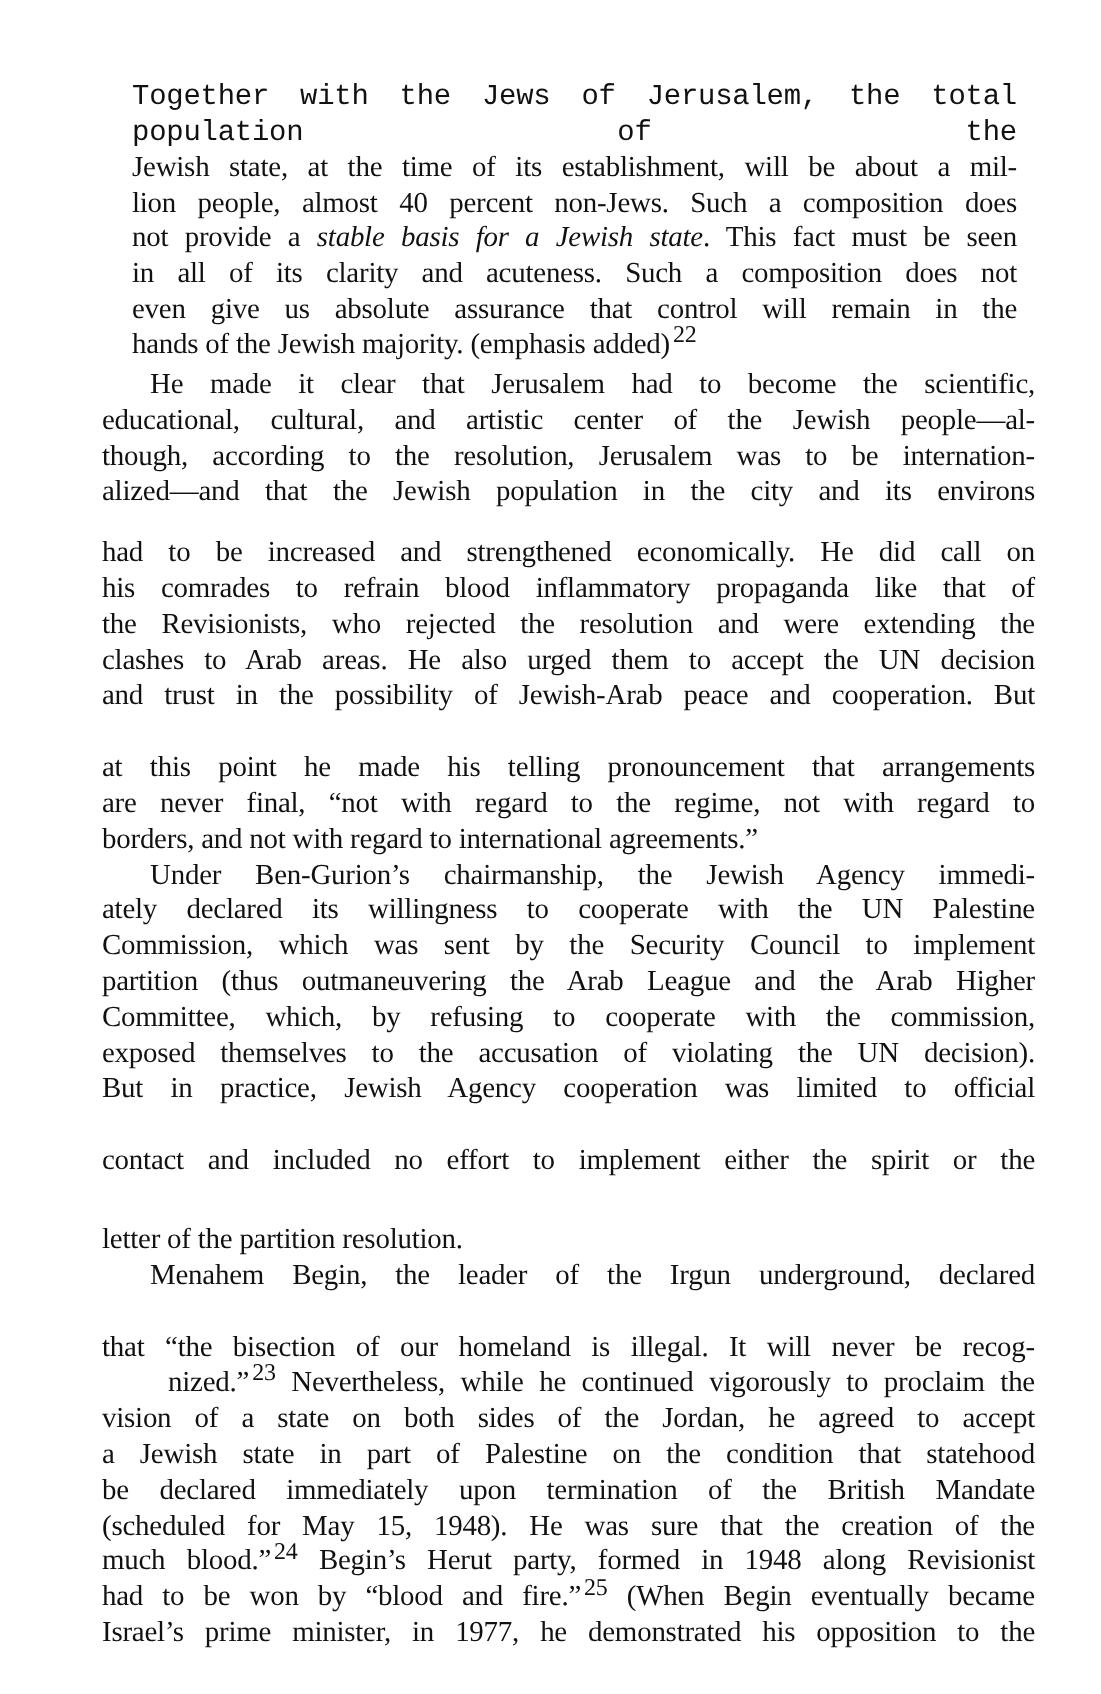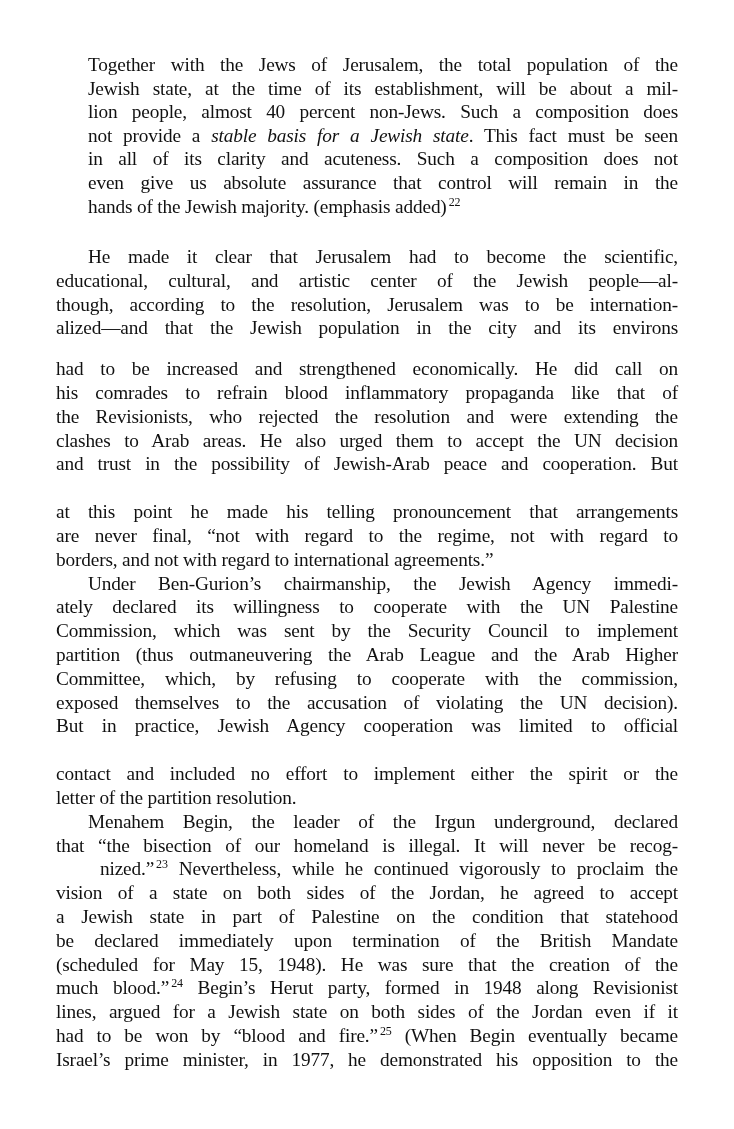--- a/index.html
+++ b/index.html
@@ -9,39 +9,39 @@
     color: #111111;
   }
   .page { position: absolute; left: 56px; top: 0; width: 622px; }
   .blockquote {
     position: absolute; left: 32px; top: 53px; width: 590px;
     font-size: 19.3px; line-height: 23.6px;
     text-align: justify; text-align-last: left;
     letter-spacing: -0.15px;
   }
   .body-text {
-    position: absolute; left: 0; top: 245px; width: 622px;
+    position: absolute; left: 12px; top: 245px; width: 622px;
     font-size: 19.3px; line-height: 23.8px;
     letter-spacing: -0.15px;
   }
   .line { display: block; text-align: justify; text-align-last: justify; white-space: nowrap; }
   .line.last { text-align-last: left; }
   .bq-line { display: block; text-align: justify; text-align-last: justify; white-space: nowrap; }
   .bq-line.last { text-align-last: left; }
   .indent { padding-left: 32px; }
-  sup.fn { font-size: 12px; vertical-align: 7px; line-height: 0; margin-left: 2px; }
+  sup.fn { font-size: 16px; vertical-align: 7px; line-height: 0; margin-left: 2px; }
   em { font-style: italic; }
 </style>
 </head>
 <body>
 
 <div class="page">
 
   <div class="blockquote">
-    <span class="bq-line" style="white-space: normal;">Together with the Jews of Jerusalem, the total population of the</span>
+    <span class="bq-line" style="white-space: normal; font-family: Liberation Mono, monospace;">Together with the Jews of Jerusalem, the total population of the</span>
     <span class="bq-line" style="white-space: normal;">Jewish state, at the time of its establishment, will be about a mil-</span>
     <span class="bq-line" style="white-space: normal;">lion people, almost 40 percent non-Jews. Such a composition does</span>
     <span class="bq-line" style="white-space: normal;"><span>not provide a </span><em>stable basis for a Jewish state</em><span>. This fact must be seen</span></span>
     <span class="bq-line" style="white-space: normal;">in all of its clarity and acuteness. Such a composition does not</span>
     <span class="bq-line" style="white-space: normal;">even give us absolute assurance that control will remain in the</span>
     <span class="bq-line last" style="white-space: normal;"><span>hands of the Jewish majority. (emphasis added)</span><sup class="fn">22</sup></span>
   </div>
 
   <div class="body-text">
 
@@ -62,31 +62,30 @@
 
     <div>
       <span class="line indent" style="white-space: normal;">Under Ben-Gurion’s chairmanship, the Jewish Agency immedi-</span>
       <span class="line" style="white-space: normal;">ately declared its willingness to cooperate with the UN Palestine</span>
       <span class="line" style="white-space: normal;">Commission, which was sent by the Security Council to implement</span>
       <span class="line" style="white-space: normal;">partition (thus outmaneuvering the Arab League and the Arab Higher</span>
       <span class="line" style="white-space: normal;">Committee, which, by refusing to cooperate with the commission,</span>
       <span class="line" style="white-space: normal;">exposed themselves to the accusation of violating the UN decision).</span>
       <span class="line" style="white-space: normal;">But in practice, Jewish Agency cooperation was limited to official</span>
       <span class="line" style="white-space: normal; margin-top: 24px;">contact and included no effort to implement either the spirit or the</span>
-      <span class="line last" style="white-space: normal;">letter of the partition resolution.</span>
+      <span class="line last" style="white-space: normal; margin-top: 29px;">letter of the partition resolution.</span>
     </div>
 
     <div>
       <span class="line indent" style="white-space: normal;">Menahem Begin, the leader of the Irgun underground, declared</span>
-      <span class="line" style="white-space: normal;">that “the bisection of our homeland is illegal. It will never be recog-</span>
+      <span class="line" style="white-space: normal; margin-top: 24px;">that “the bisection of our homeland is illegal. It will never be recog-</span>
       <span class="line" style="white-space: normal; margin-left: 44px;"><span>nized.”</span><sup class="fn">23</sup><span> Nevertheless, while he continued vigorously to proclaim the</span></span>
       <span class="line" style="white-space: normal;">vision of a state on both sides of the Jordan, he agreed to accept</span>
       <span class="line" style="white-space: normal;">a Jewish state in part of Palestine on the condition that statehood</span>
       <span class="line" style="white-space: normal;">be declared immediately upon termination of the British Mandate</span>
       <span class="line" style="white-space: normal;">(scheduled for May 15, 1948). He was sure that the creation of the</span>
       <span class="line" style="white-space: normal;"><span>much blood.”</span><sup class="fn">24</sup><span> Begin’s Herut party, formed in 1948 along Revisionist</span></span>
-      <span class="line" style="white-space: normal;">lines, argued for a Jewish state on both sides of the Jordan even if it</span>
       <span class="line" style="white-space: normal;"><span>had to be won by “blood and fire.”</span><sup class="fn">25</sup><span> (When Begin eventually became</span></span>
       <span class="line" style="white-space: normal;">Israel’s prime minister, in 1977, he demonstrated his opposition to the</span>
     </div>
 
   </div>
 </div>
 
 </body></html>

